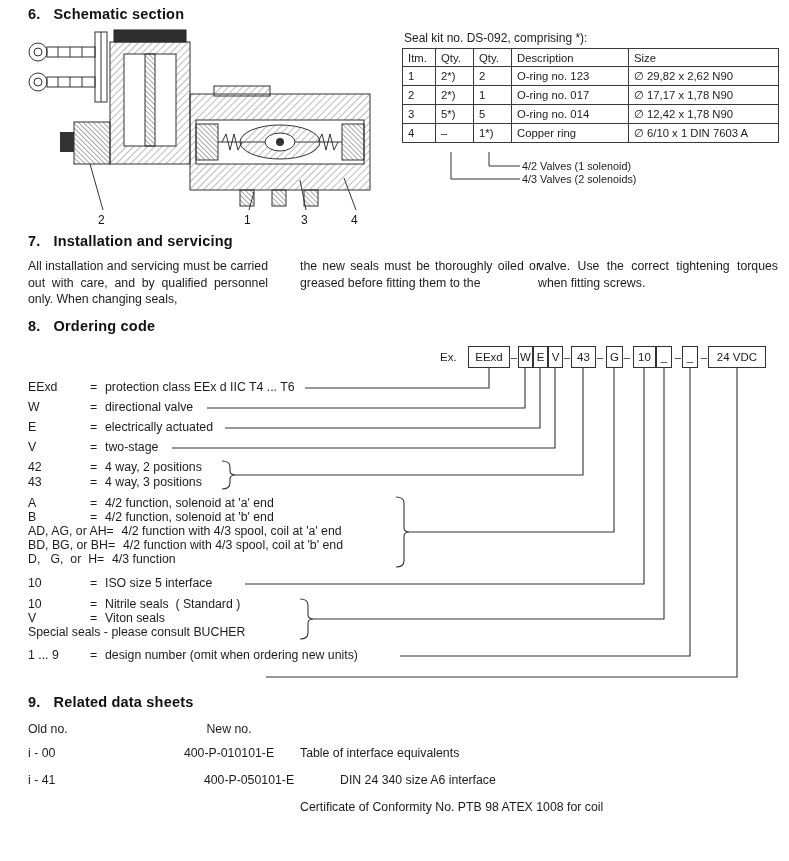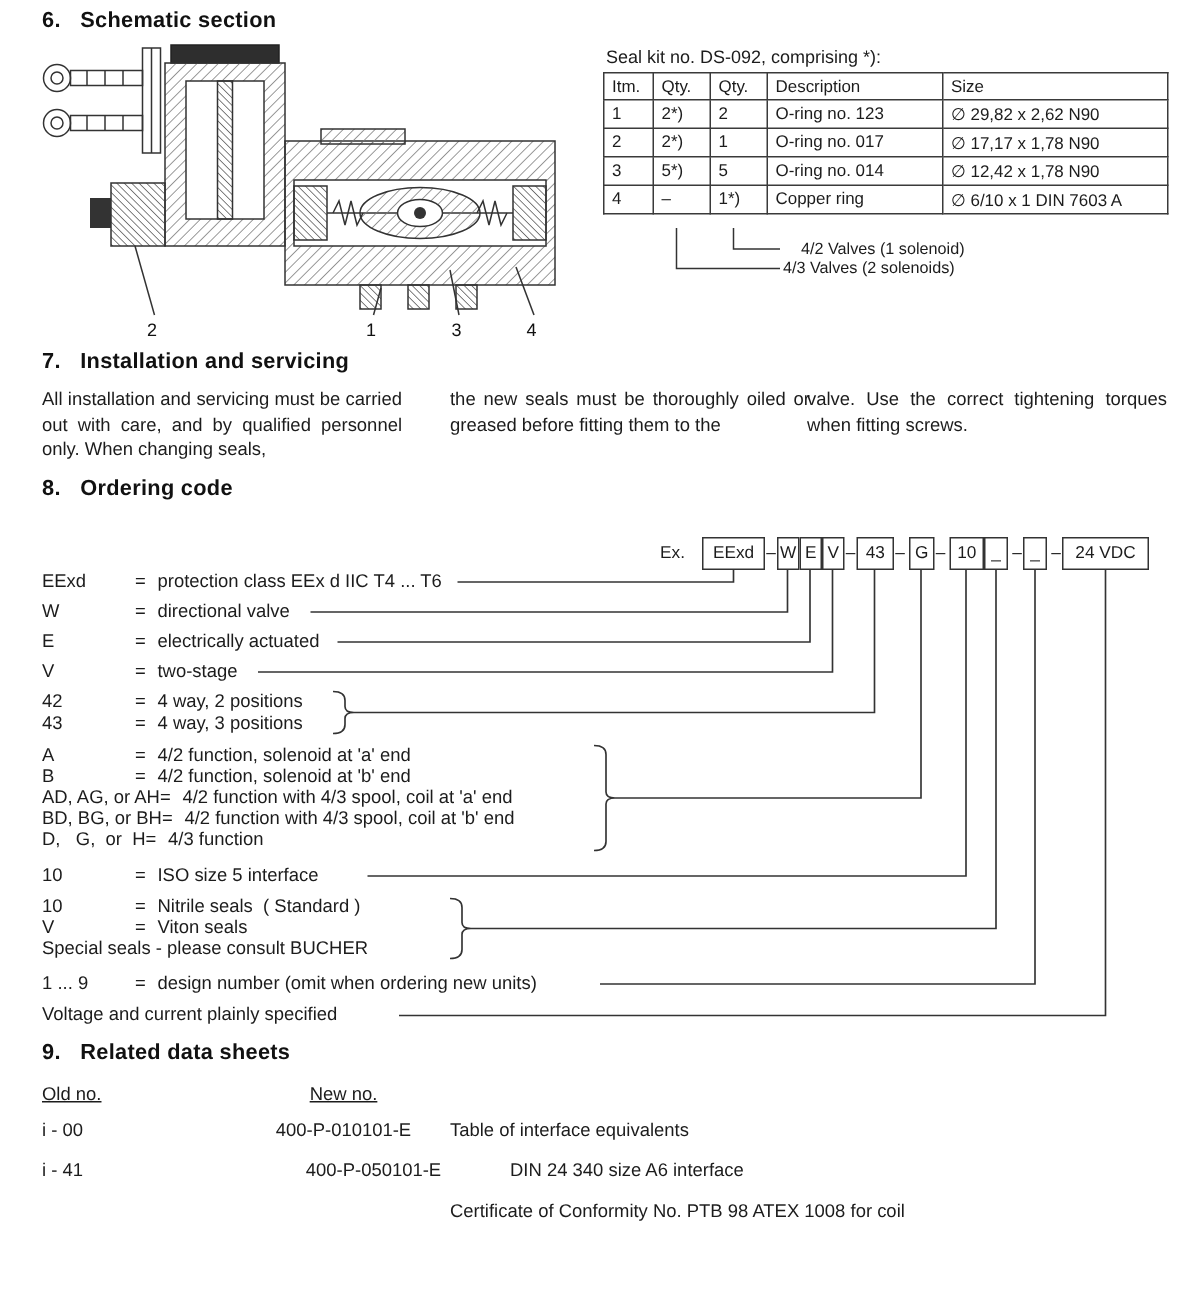--- a/index.html
+++ b/index.html
@@ -16,21 +16,21 @@
   .sealkit-title { position:absolute; left:404px; top:31px; font-size:12px; }
   .sealtable { position:absolute; left:402px; top:48px; border-collapse:collapse; font-size:11.3px; }
   .sealtable th, .sealtable td { border:1px solid #3a3a3a; padding:2.5px 5px; text-align:left; font-weight:normal; white-space:nowrap; }
   .sealtable th:nth-child(1), .sealtable td:nth-child(1){ width:33px; }
   .sealtable th:nth-child(2), .sealtable td:nth-child(2){ width:38px; }
   .sealtable th:nth-child(3), .sealtable td:nth-child(3){ width:38px; }
   .sealtable th:nth-child(4), .sealtable td:nth-child(4){ width:117px; }
   .sealtable th:nth-child(5), .sealtable td:nth-child(5){ width:150px; }
   .kit-notes-svg { position:absolute; left:402px; top:152px; }
   .kit-note { position:absolute; font-size:10.8px; white-space:nowrap; }
-  .kit-note.n1 { left:534px; top:160px; }
+  .kit-note.n1 { left:522px; top:160px; }
   .kit-note.n2 { left:522px; top:173px; }
 
   
   .s7col { position:absolute; top:27px; width:240px; font-size:12.3px; line-height:16.5px; text-align:justify; }
 
   
   .code-cell { position:absolute; top:0; height:22px; border:1px solid #333; background:#fff;
                display:flex; align-items:center; justify-content:center; font-size:11.5px; white-space:pre; }
   .code-dash { position:absolute; top:0; height:22px; display:flex; align-items:center; justify-content:center; font-size:11.5px; }
   .ex-label  { position:absolute; top:0; height:22px; display:flex; align-items:center; font-size:11.5px; }
@@ -197,21 +197,21 @@
       <polyline points="245,266 644,266 644,48"></polyline>
       <polyline points="314,301 664,301 664,48"></polyline>
       <polyline points="400,338 690,338 690,48"></polyline>
       <polyline points="266,359 737,359 737,48"></polyline>
       <path d="M222,143 Q230,143 230,149 L230,153 Q230,157 236,157 Q230,157 230,161 L230,165 Q230,171 222,171"></path>
       <path d="M396,179 Q404,179 404,185 L404,210 Q404,214 410,214 Q404,214 404,218 L404,243 Q404,249 396,249"></path>
       <path d="M300,281 Q308,281 308,287 L308,297 Q308,301 314,301 Q308,301 308,305 L308,315 Q308,321 300,321"></path>
     </g>
   </svg>
 
-  <div style="position:absolute;left:0;top:40px;width:788px;height:22px;">
+  <div style="position:absolute;left:0;top:28px;width:788px;height:22px;">
     <span class="ex-label" style="left:440px;">Ex.</span>
     <span class="code-cell" style="left:468px;width:42px;">EExd</span>
     <span class="code-dash" style="left:510px;width:8px;">–</span>
     <span class="code-cell" style="left:518px;width:15px;">W</span>
     <span class="code-cell" style="left:533px;width:15px;">E</span>
     <span class="code-cell" style="left:548px;width:15px;">V</span>
     <span class="code-dash" style="left:563px;width:8px;">–</span>
     <span class="code-cell" style="left:571px;width:25px;">43</span>
     <span class="code-dash" style="left:596px;width:8px;">–</span>
     <span class="code-cell" style="left:606px;width:17px;">G</span>
@@ -233,29 +233,28 @@
   <div class="oc-row" style="top:178px;"><span class="term">A</span><span class="eq">=</span><span class="def">4/2 function, solenoid at 'a' end</span></div>
   <div class="oc-row" style="top:192px;"><span class="term">B</span><span class="eq">=</span><span class="def">4/2 function, solenoid at 'b' end</span></div>
   <div class="oc-row" style="top:206px;"><span class="term">AD, AG, or AH</span><span class="eq">=</span><span class="def">4/2 function with 4/3 spool, coil at 'a' end</span></div>
   <div class="oc-row" style="top:220px;"><span class="term">BD, BG, or BH</span><span class="eq">=</span><span class="def">4/2 function with 4/3 spool, coil at 'b' end</span></div>
   <div class="oc-row" style="top:234px;"><span class="term">D,   G,  or  H</span><span class="eq">=</span><span class="def">4/3 function</span></div>
   <div class="oc-row" style="top:258px;"><span class="term">10</span><span class="eq">=</span><span class="def">ISO size 5 interface</span></div>
   <div class="oc-row" style="top:279px;"><span class="term">10</span><span class="eq">=</span><span class="def">Nitrile seals  ( Standard )</span></div>
   <div class="oc-row" style="top:293px;"><span class="term">V</span><span class="eq">=</span><span class="def">Viton seals</span></div>
   <div class="oc-row full" style="top:307px;"><span class="def">Special seals - please consult BUCHER</span></div>
   <div class="oc-row" style="top:330px;"><span class="term">1 ... 9</span><span class="eq">=</span><span class="def">design number (omit when ordering new units)</span></div>
-  <div class="oc-row full" style="top:351px;"><span class="def">Voltage and current plainly specified</span></div>
 </div>
 
 <div class="sec" style="top:692px;height:169px;">
   <div class="h" style="left:28px;top:2px;">
     <span>9.</span>
     <span>Related data sheets</span>
   </div>
-  <div class="s9row" style="top:30px;text-decoration:underline;">
+  <div class="s9row" style="top:30px;">
     <span class="c-old">Old no.</span>
     <span class="c-new">New no.</span>
   </div>
   <div class="s9row" style="top:54px;">
     <span class="c-old">i - 00</span>
     <span class="c-new">400-P-010101-E</span>
     <span class="c-desc">Table of interface equivalents</span>
   </div>
   <div class="s9row" style="top:81px;gap:20px;">
     <span class="c-old">i - 41</span>

